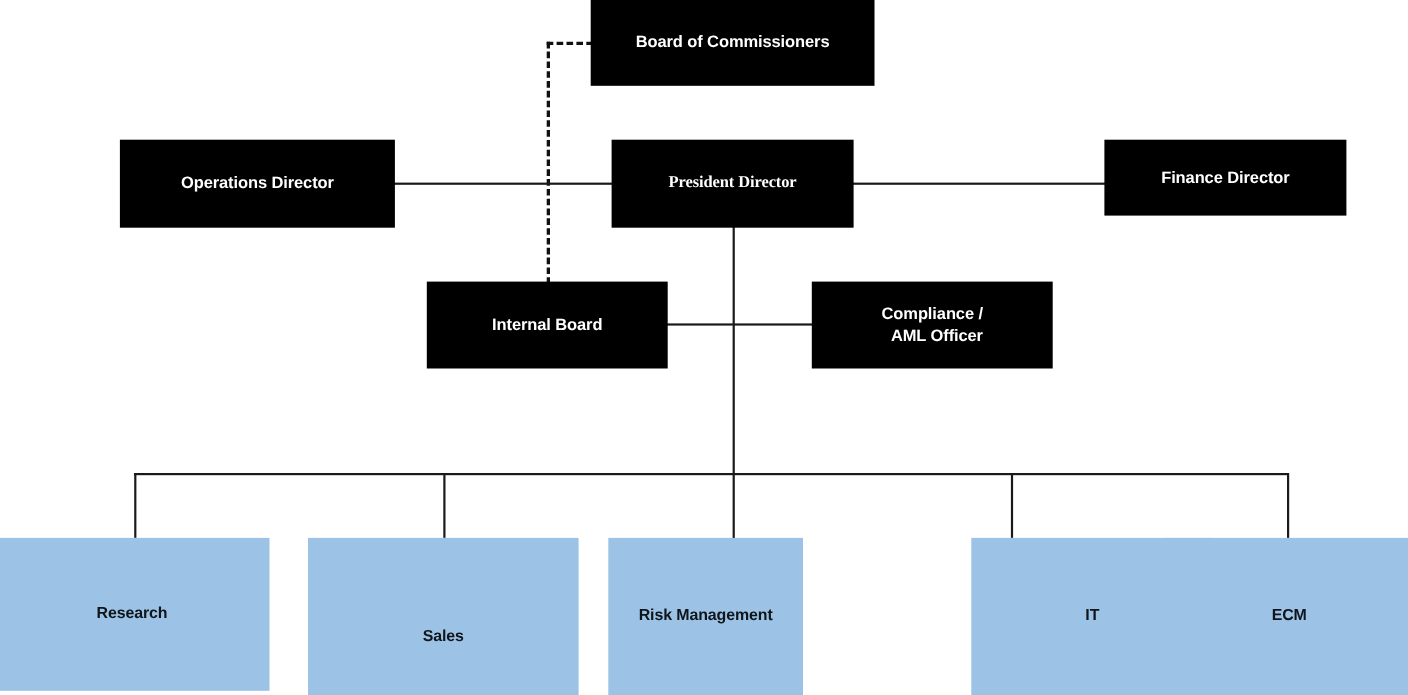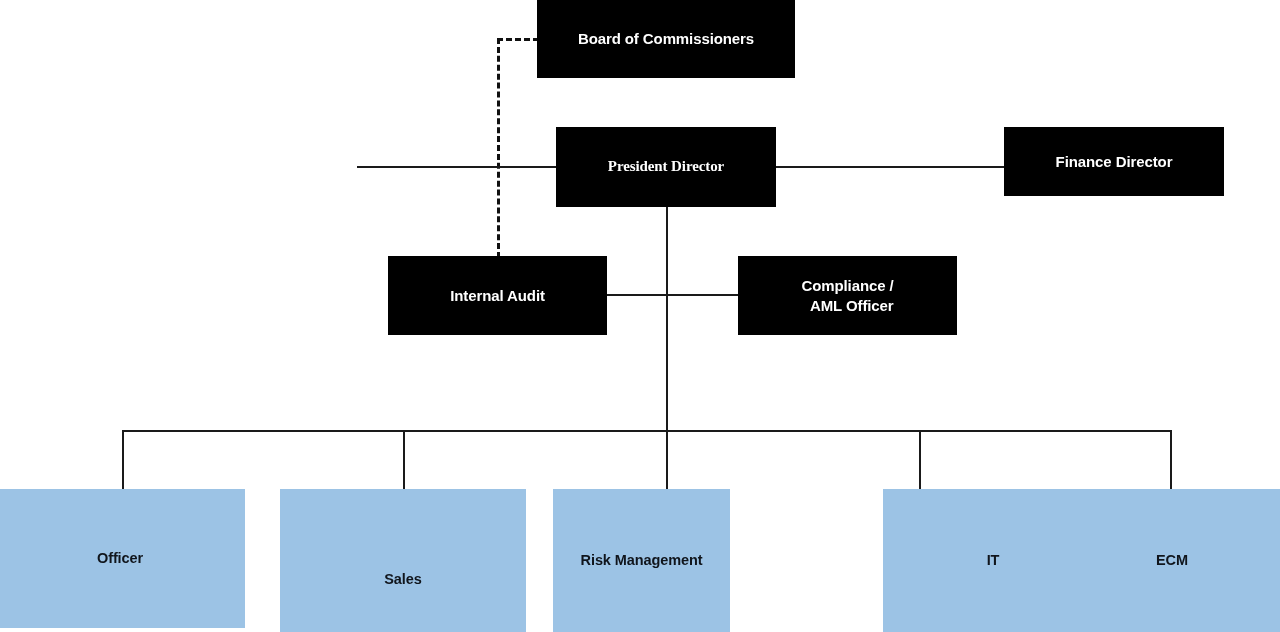--- a/index.html
+++ b/index.html
@@ -86,40 +86,43 @@
 
   <div class="line-v" style="left:122px; top:430px; height:59px;"></div>
   <div class="line-v" style="left:403px; top:430px; height:59px;"></div>
   <div class="line-v" style="left:919px; top:430px; height:59px;"></div>
   <div class="line-v" style="left:1170px; top:430px; height:59px;"></div>
 
   <div class="node node-dark" style="left:537px; top:0px; width:258px; height:78px;">
     <span class="node-label">Board of Commissioners</span>
   </div>
 
+  <div class="node node-dark" style="left:109px; top:127px; width:250px; height:80px;">
+    <span class="node-label">Operations Director</span>
+  </div>
 
   <div class="node node-dark" style="left:556px; top:127px; width:220px; height:80px;font-family:Liberation Serif, serif;">
     <span class="node-label">President Director</span>
   </div>
 
   <div class="node node-dark" style="left:1004px; top:127px; width:220px; height:69px;">
     <span class="node-label">Finance Director</span>
   </div>
 
   <div class="node node-dark" style="left:388px; top:256px; width:219px; height:79px;">
-    <span class="node-label">Internal Audit</span>
+    <span class="node-label">Internal Board</span>
   </div>
 
   <div class="node node-dark" style="left:738px; top:256px; width:219px; height:79px;text-align:right;">
     <span class="node-label">Compliance /
 AML Officer</span>
   </div>
 
   <div class="node node-blue" style="left:-5px; top:489px; width:250px; height:139px;">
-    <span class="node-label">Officer</span>
+    <span class="node-label">Research</span>
   </div>
 
   <div class="node node-blue" style="left:280px; top:489px; width:246px; height:181px;">
     <span class="node-label">Sales</span>
   </div>
 
   <div class="node node-blue" style="left:553px; top:489px; width:177px; height:143px;">
     <span class="node-label">Risk Management</span>
   </div>
 

